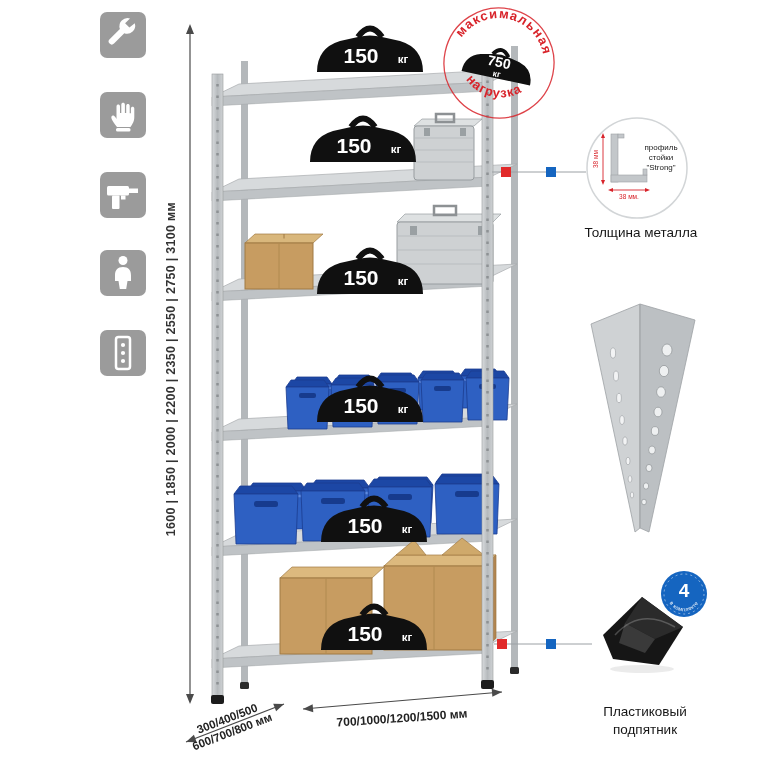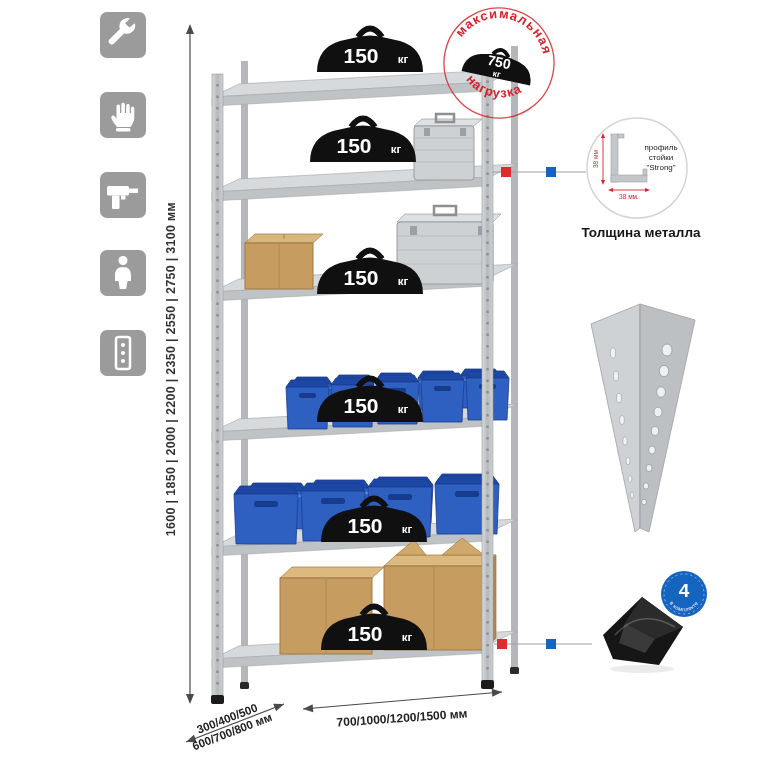--- a/index.html
+++ b/index.html
@@ -7,21 +7,21 @@
           font-family:"Liberation Sans", sans-serif;}
   .tile{position:absolute;left:100px;width:46px;height:46px;background:#9b9b9b;border-radius:7px;
         display:flex;align-items:center;justify-content:center;}
   .abs{position:absolute;}
   .height-label{left:-79px;top:362px;width:500px;text-align:center;
                 transform:rotate(-90deg);font-size:12.5px;font-weight:700;color:#333;letter-spacing:.3px;}
   .depth-label{left:150px;top:712px;width:160px;text-align:center;transform:rotate(-21deg);
                font-size:11.5px;font-weight:700;color:#222;line-height:1.2;}
   .width-label{left:302px;top:711px;width:200px;text-align:center;transform:rotate(-4deg);
                font-size:12px;font-weight:700;color:#222;}
-  .cap{position:absolute;text-align:center;color:#161616;font-size:13.5px;line-height:1.35;font-weight:700;}
+  .cap{position:absolute;text-align:center;color:#161616;font-size:13.5px;line-height:1.35;font-weight:400;}
   .stamp{position:absolute;left:440px;top:4px;transform:rotate(12deg);}
   svg text{font-family:"Liberation Sans", sans-serif;}
 </style>
 </head>
 <body>
 
 <div class="canvas">
 
   <div class="tile" style="top:12px">
     <svg width="46" height="46" viewBox="0 0 46 46">
@@ -371,20 +371,22 @@
     <circle cx="24" cy="24" r="20" fill="none" stroke="#ffffff" stroke-width="1" stroke-dasharray="2 3" opacity=".5"></circle>
     <defs>
         <path id="bft" d="M 8,30 A 17 17 0 0 0 40,30" fill="none"></path>
       </defs>
     <text x="24" y="27" text-anchor="middle" font-size="19" font-weight="bold" fill="#fff">4</text>
     <text font-size="5.4" fill="#fff" letter-spacing=".4">
       <textPath href="#bft" startOffset="50%" text-anchor="middle">в комплекте</textPath>
     </text>
   </svg>
   <div class="cap" style="left:565px;top:703px;width:160px">
+    <div>Пластиковый</div>
+    <div>подпятник</div>
   </div>
 
   <div class="abs height-label">1600 | 1850 | 2000 | 2200 | 2350 | 2550 | 2750 | 3100 мм</div>
   <div class="abs depth-label">
     <div>300/400/500</div>
     <div>600/700/800 мм</div>
   </div>
   <div class="abs width-label">700/1000/1200/1500 мм</div>
 
 </div>

